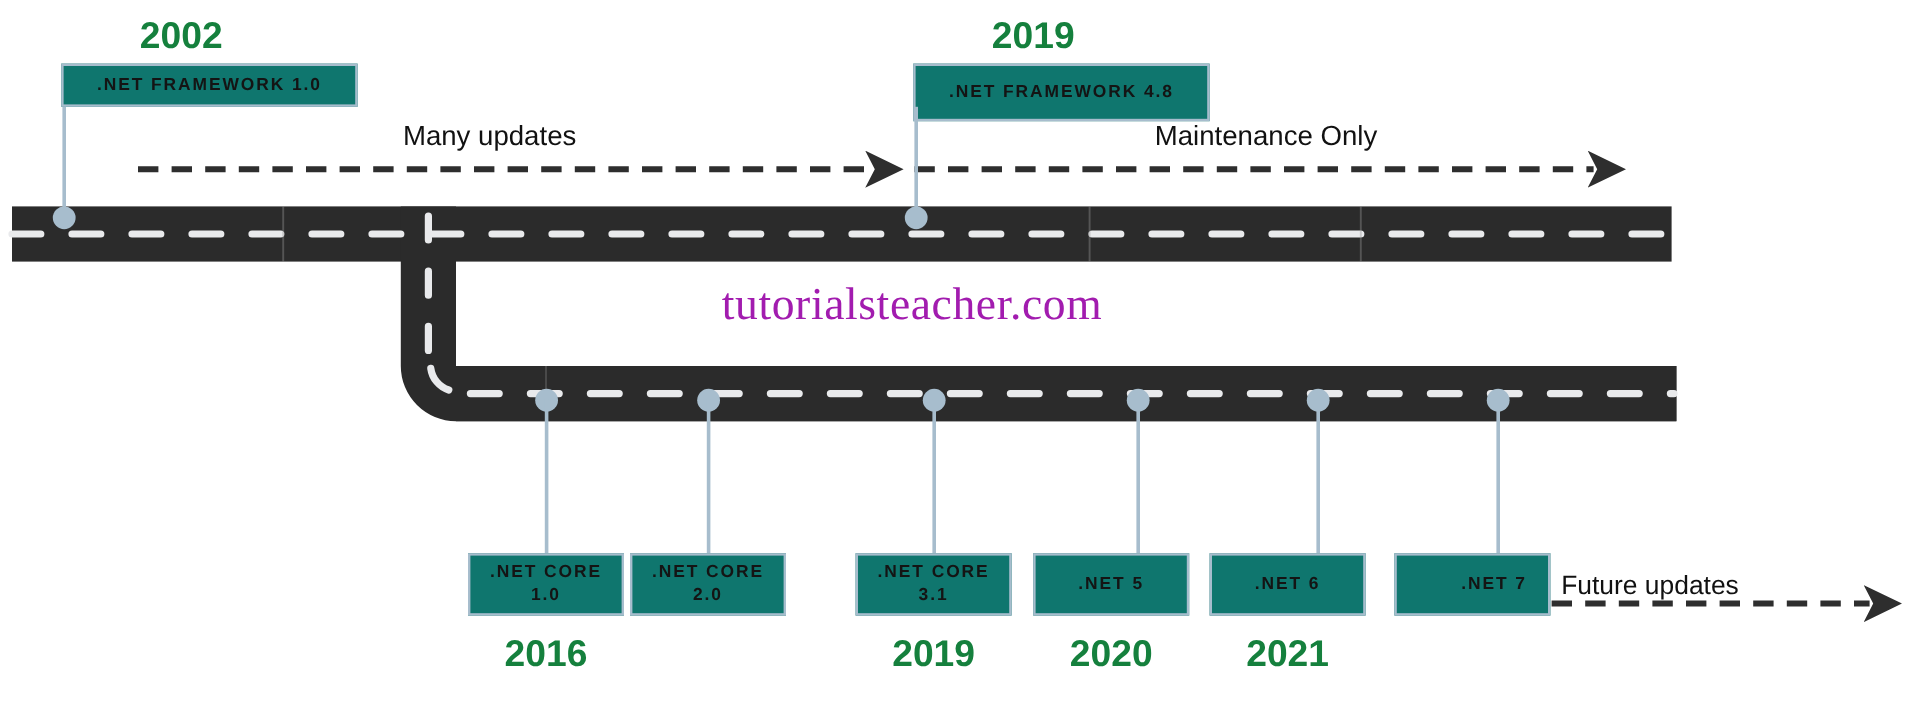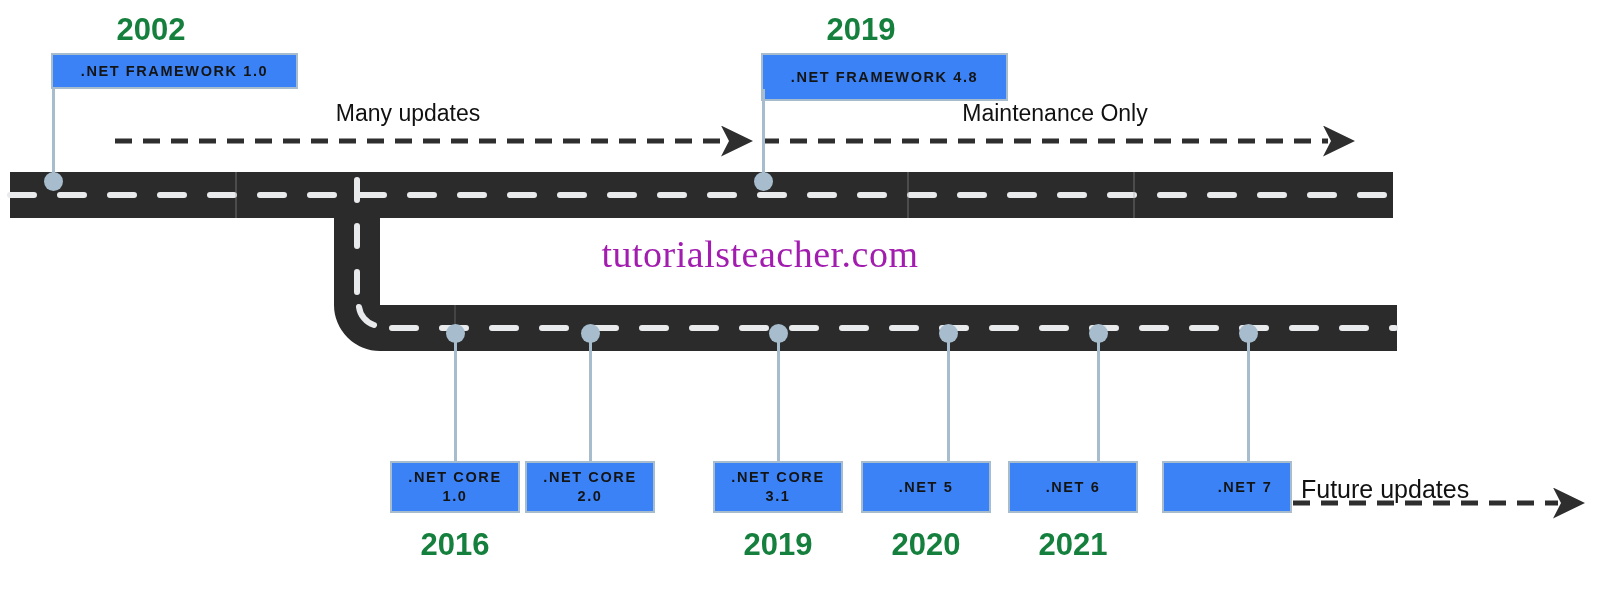--- a/index.html
+++ b/index.html
@@ -41,21 +41,21 @@
     white-space:nowrap;
     text-align:center;
   }
   .year-top{ font-size:31px; letter-spacing:0px; }
   .year-bottom{ font-size:31px; letter-spacing:0px; }
   
   .box{
     position:absolute;
     box-sizing:border-box;
     border:2px solid #a7bdcd;
-    background:#3b82f6;
+    background:#0f766e;
     color:#141414;
     font-weight:bold;
     font-size:14.5px;
     letter-spacing:1.6px;
     display:flex;
     align-items:center;
     justify-content:center;
     text-align:center;
     line-height:1.28;
     white-space:pre-line;
@@ -77,21 +77,21 @@
   .phase-label{
     position:absolute;
     color:#111111;
     font-size:23px;
     white-space:nowrap;
     text-align:center;
   }
   .future-label{
     position:absolute;
     color:#111111;
-    font-size:25px;
+    font-size:22px;
     white-space:nowrap;
   }
   
   .arrow-layer{
     position:absolute; left:0; top:0;
     width:1606px;height:589px;
     pointer-events:none;
   }
 </style>
 </head>

